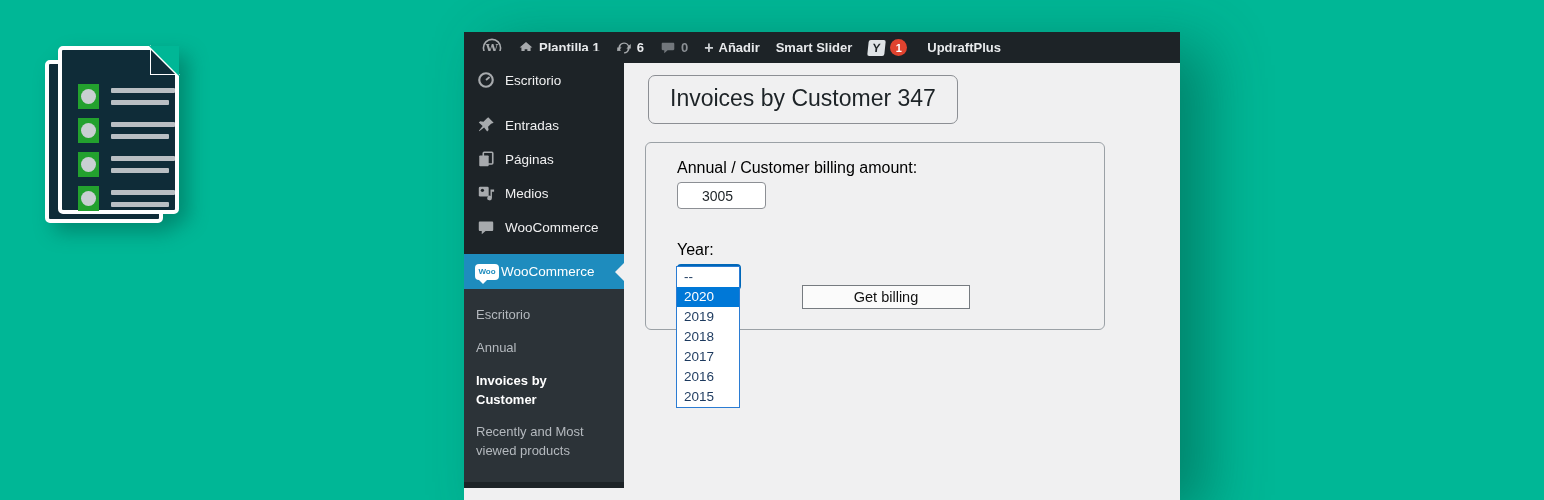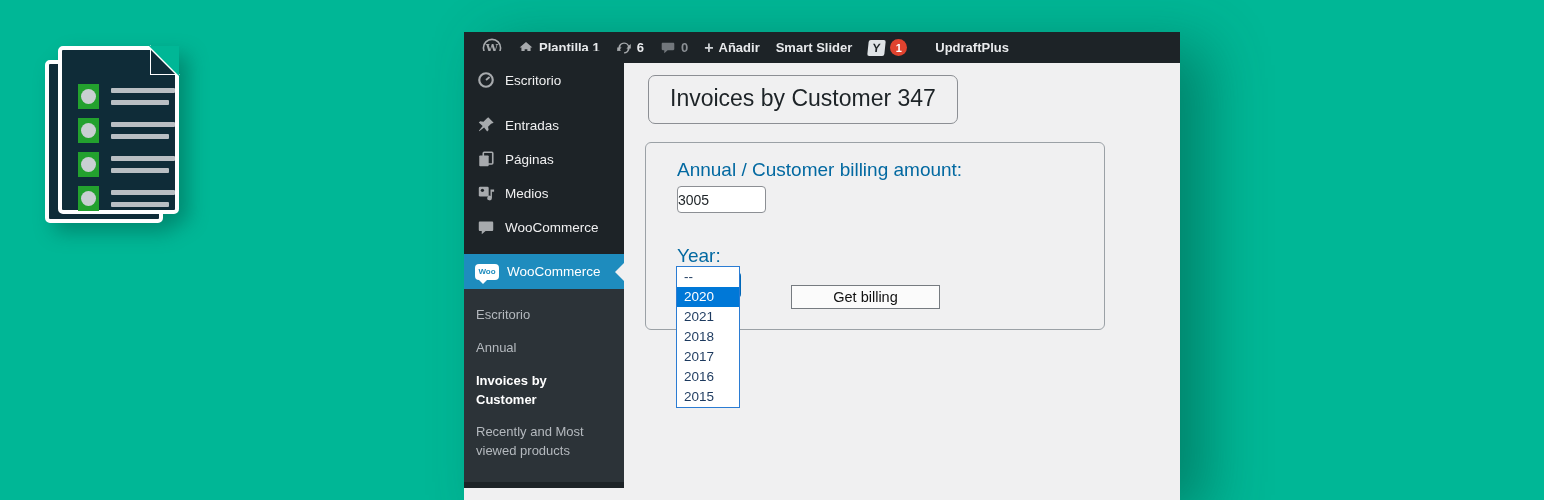--- a/index.html
+++ b/index.html
@@ -44,47 +44,47 @@
                display:flex; align-items:center; justify-content:center; transform:skewX(-6deg); border-radius:2px; }
   .plus-glyph { font-size:16px; font-weight:700; color:#cfd3d6; }
 
   
   .sbar { position:absolute; left:0; top:19px; width:160px; height:437px; background:#1d2327; }
   .m-item { height:34px; display:flex; align-items:center; gap:10px; padding-left:13px;
             color:#f0f0f1; font-size:13.5px; font-weight:400; cursor:pointer; }
   .m-item.first { margin-top:12px; margin-bottom:11px; }
   .m-item svg { flex:0 0 18px; }
   .woo-item { position:relative; margin-top:10px; height:35px; background:#1e8cbe; color:#fff;
-              display:flex; align-items:center; gap:8px; padding-left:11px; font-size:13.5px; cursor:pointer; }
+              display:flex; align-items:center; gap:2px; padding-left:11px; font-size:13.5px; cursor:pointer; }
   .woo-item:after { content:""; position:absolute; right:0; top:50%; margin-top:-9px;
                     border:9px solid transparent; border-right-color:#f0f0f1; border-left-width:0; }
   .woo-badge { position:relative; width:24px; height:16px; background:#fff; border-radius:4px;
                color:#1e8cbe; font-size:8px; font-weight:700; display:flex; align-items:center; justify-content:center; }
   .woo-badge:after { content:""; position:absolute; left:4px; bottom:-4px;
                      border:4px solid transparent; border-top-color:#fff; border-bottom-width:0; }
   .smenu { background:#2c3338; padding:10px 0 14px; min-height:173px; }
   .s-item { padding:7px 14px 7px 12px; color:#b4b9be; font-size:13px; cursor:pointer; line-height:1.45; }
   .s-item.active { color:#fff; font-weight:700; }
   .s-item.wrap { width:140px; }
 
   
   .content { position:absolute; left:160px; top:31px; width:556px; height:437px; background:#f0f0f1; }
   .page-title-box { display:inline-block; margin:12px 0 0 24px; padding:9px 21px 11px;
                     border:1px solid #8c8f94; border-radius:7px; font-size:23px; color:#1d2327; }
   .form-box { position:relative; margin:18px 0 0 21px; width:460px; height:188px;
               border:1px solid #9ba1a6; border-radius:6px; padding:16px 0 0 31px; }
-  .f-label { display:block; font-size:19px; color:#0369a1; margin-bottom:5px; }
+  .f-label { display:block; font-size:16px; color:#000000; margin-bottom:5px; }
   .amount-input { width:89px; height:27px; border:1px solid #8c8f94; border-radius:4px;
-                  padding:0 0; font-size:14px; color:#1d2327; background:#fff;
+                  padding:0 24px; font-size:14px; color:#1d2327; background:#fff;
                   font-family:"Liberation Sans", sans-serif; }
   .year-label { margin-top:32px; }
   .select-box { width:64px; height:26px; background:#fff; border:2px solid #0067b8; border-radius:4px;
                 display:flex; align-items:center; justify-content:space-between;
                 padding:0 6px 0 8px; font-size:13.5px; color:#44536b; cursor:pointer; }
-  .get-btn { position:absolute; left:145px; top:142px; width:149px; height:24px;
+  .get-btn { position:absolute; left:156px; top:142px; width:168px; height:24px;
              background:#fbfbfb; border:1px solid #767b80; font-size:14.5px; color:#111;
              font-family:"Liberation Sans", sans-serif; cursor:pointer; }
   .dropdown { position:absolute; left:52px; top:203px; width:64px; background:#fff;
               border:1px solid #2b7cd3; z-index:5; }
   .opt { height:20px; line-height:20px; padding-left:7px; font-size:13.5px; color:#1d3a5f; cursor:pointer; }
   .opt.selected { background:#0078d7; color:#fff; }
 </style>
 </head>
 <body>
 
@@ -167,21 +167,21 @@
         <span class="plus-glyph">+</span>
         <span>Añadir</span>
       </span>
       <span class="itm">
         <span>Smart Slider</span>
       </span>
       <span class="itm">
         <span class="yoast-box">Y</span>
         <span class="badge-red">1</span>
       </span>
-      <span class="itm" style="margin-left:12px">
+      <span class="itm" style="margin-left:4px">
         <span>UpdraftPlus</span>
       </span>
     </div>
 
     <div class="sbar">
       <div class="m-item first">
         <svg width="18" height="18" viewBox="0 0 20 20">
           <circle cx="10" cy="10" r="7.5" fill="none" stroke="#a7aaad" stroke-width="2.4"></circle>
           <path d="M10 10l4-3.4" stroke="#a7aaad" stroke-width="2"></path>
         </svg>
@@ -241,21 +241,21 @@
             <path d="M1 1l5 5 5-5" fill="none" stroke="#3c434a" stroke-width="1.8"></path>
           </svg>
         </div>
         <button class="get-btn">Get billing</button>
       </div>
 
       
       <div class="dropdown">
         <div class="opt">--</div>
         <div class="opt selected">2020</div>
-        <div class="opt">2021</div>
+        <div class="opt">2019</div>
         <div class="opt">2018</div>
         <div class="opt">2017</div>
         <div class="opt">2016</div>
         <div class="opt">2015</div>
       </div>
     </div>
 
   </div>
 </div>
 

